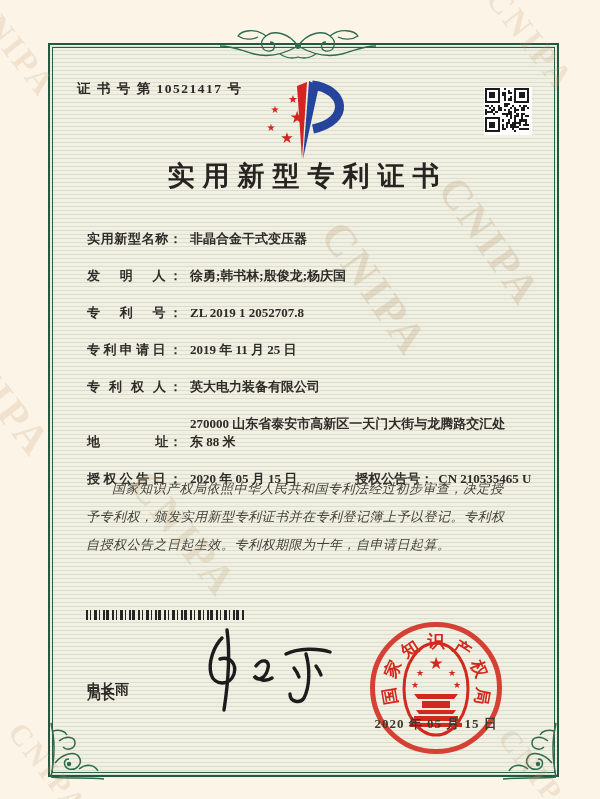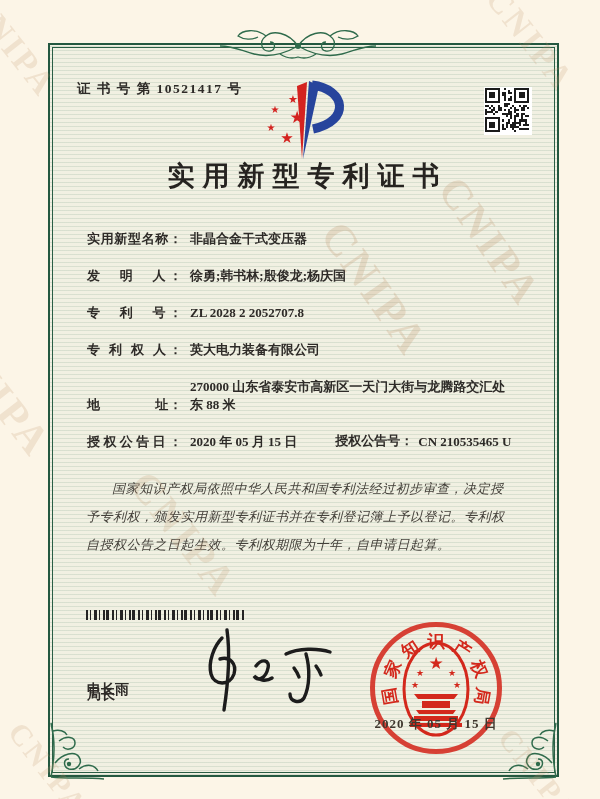--- a/index.html
+++ b/index.html
@@ -41,21 +41,21 @@
   .qr svg{width:44px;height:44px;display:block;fill:#1b1b1b;shape-rendering:crispEdges;}
 
   .title{position:absolute;left:0;right:0;top:113px;text-align:center;
          font-size:27px;font-weight:bold;color:#262320;letter-spacing:8px;text-indent:8px;}
 
   .fields{position:absolute;left:37px;top:185px;width:448px;}
   .frow{display:flex;align-items:flex-end;font-size:13px;line-height:18px;
         margin-bottom:19px;color:#2e2b28;font-weight:600;}
   .frow .lab{flex:none;width:95px;text-align:justify;text-align-last:justify;}
   .frow .val{flex:none;margin-left:8px;white-space:pre-line;max-width:345px;}
-  .frow .lab2{flex:none;margin-left:38px;font-family:Liberation Mono, monospace;}
+  .frow .lab2{flex:none;margin-left:58px;}
   .frow .val2{flex:none;margin-left:5px;}
 
   .body-text{position:absolute;left:36px;top:430px;width:430px;font-size:13px;
              line-height:28px;color:#44403a;font-style:italic;letter-spacing:0.5px;}
   .body-text p{margin:0;text-indent:2em;}
 
   .barcode{position:absolute;left:36px;top:565px;width:158px;height:10px;
     background:repeating-linear-gradient(90deg,
       #242424 0 2px,transparent 2px 4px,
       #242424 4px 5px,transparent 5px 8px,
@@ -269,21 +269,25 @@
       <div class="frow">
         <span class="lab">实用新型名称：</span>
         <span class="val">非晶合金干式变压器</span>
       </div>
       <div class="frow">
         <span class="lab">发　明　人：</span>
         <span class="val">徐勇;韩书林;殷俊龙;杨庆国</span>
       </div>
       <div class="frow">
         <span class="lab">专　利　号：</span>
-        <span class="val">ZL 2028 2 2052707.8</span>
+        <span class="val">ZL 2019 1 2052707.8</span>
+      </div>
+      <div class="frow">
+        <span class="lab">专利申请日：</span>
+        <span class="val">2019 年 11 月 25 日</span>
       </div>
       <div class="frow">
         <span class="lab">专 利 权 人：</span>
         <span class="val">英大电力装备有限公司</span>
       </div>
       <div class="frow">
         <span class="lab">地　　　　址：</span>
         <span class="val">270000  山东省泰安市高新区一天门大街与龙腾路交汇处
 东 88 米</span>
       </div>

